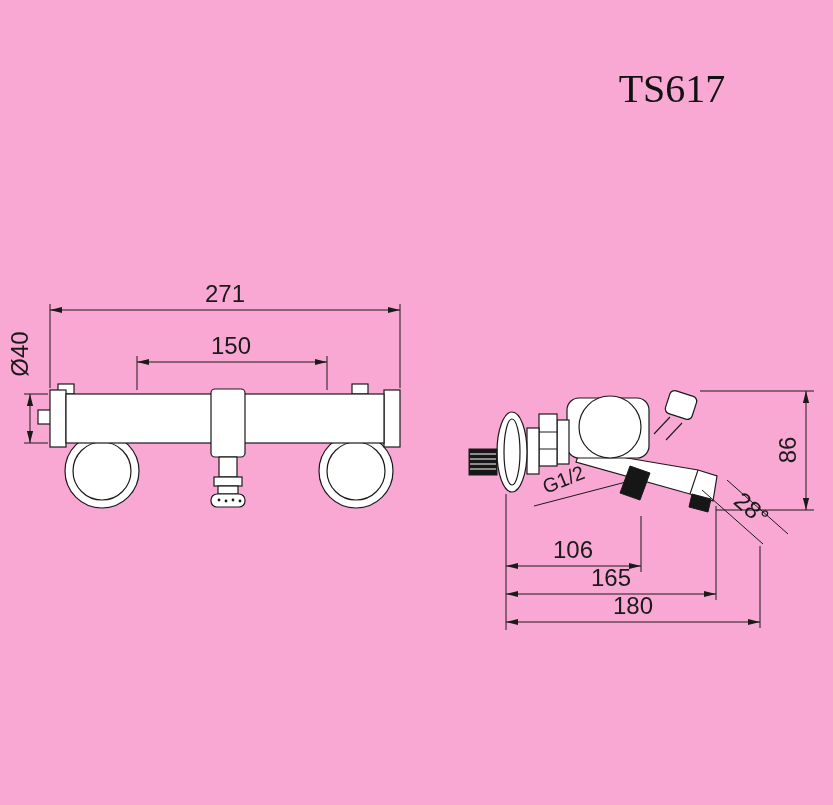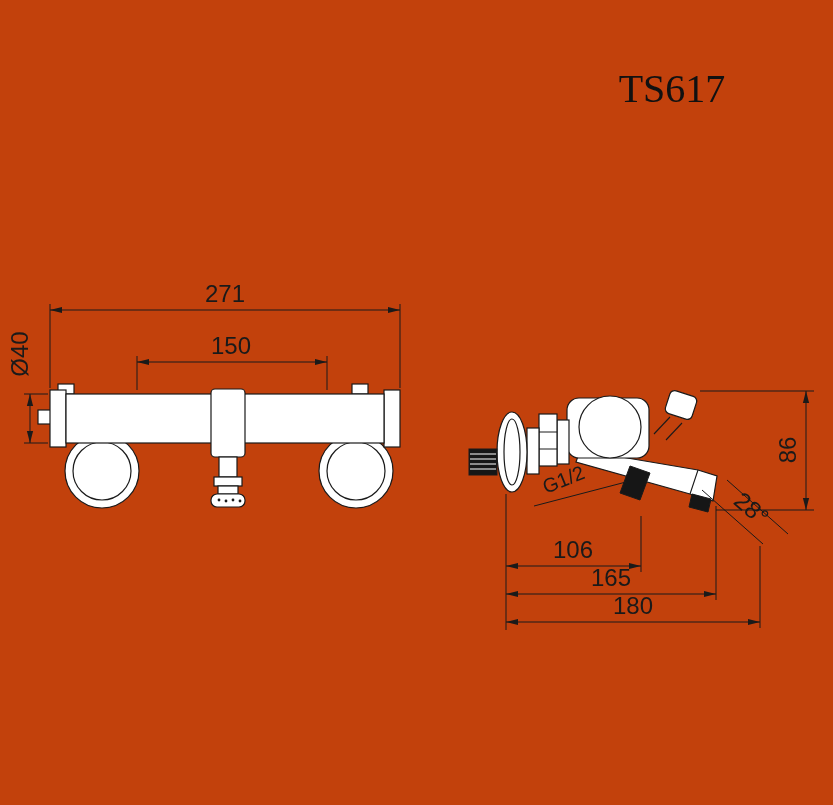--- a/index.html
+++ b/index.html
@@ -1,16 +1,16 @@
 <!DOCTYPE html>
 <html><head>
 <meta charset="utf-8">
 <style>
   html,body{margin:0;padding:0;background:#ffffff;}
-  .stage{position:relative;width:833px;height:805px;background:#c2410c;overflow:hidden;}
+  .stage{position:relative;width:833px;height:805px;background:#f9a8d4;overflow:hidden;}
   svg{display:block;}
   .ln{stroke:#1a1a1a;stroke-width:1.1;fill:none;}
   .lnthin{stroke:#1a1a1a;stroke-width:1;fill:none;}
   .part{stroke:#1a1a1a;stroke-width:1.2;fill:#ffffff;}
   .dark{stroke:#1a1a1a;stroke-width:1;fill:#161616;}
   .dim{font-family:"Liberation Sans",sans-serif;font-size:24px;fill:#1a1a1a;}
   .dim-sm{font-family:"Liberation Sans",sans-serif;font-size:20px;fill:#1a1a1a;}
   .title{font-family:"Liberation Serif",serif;font-size:40px;fill:#111111;}
 </style>
 </head>

